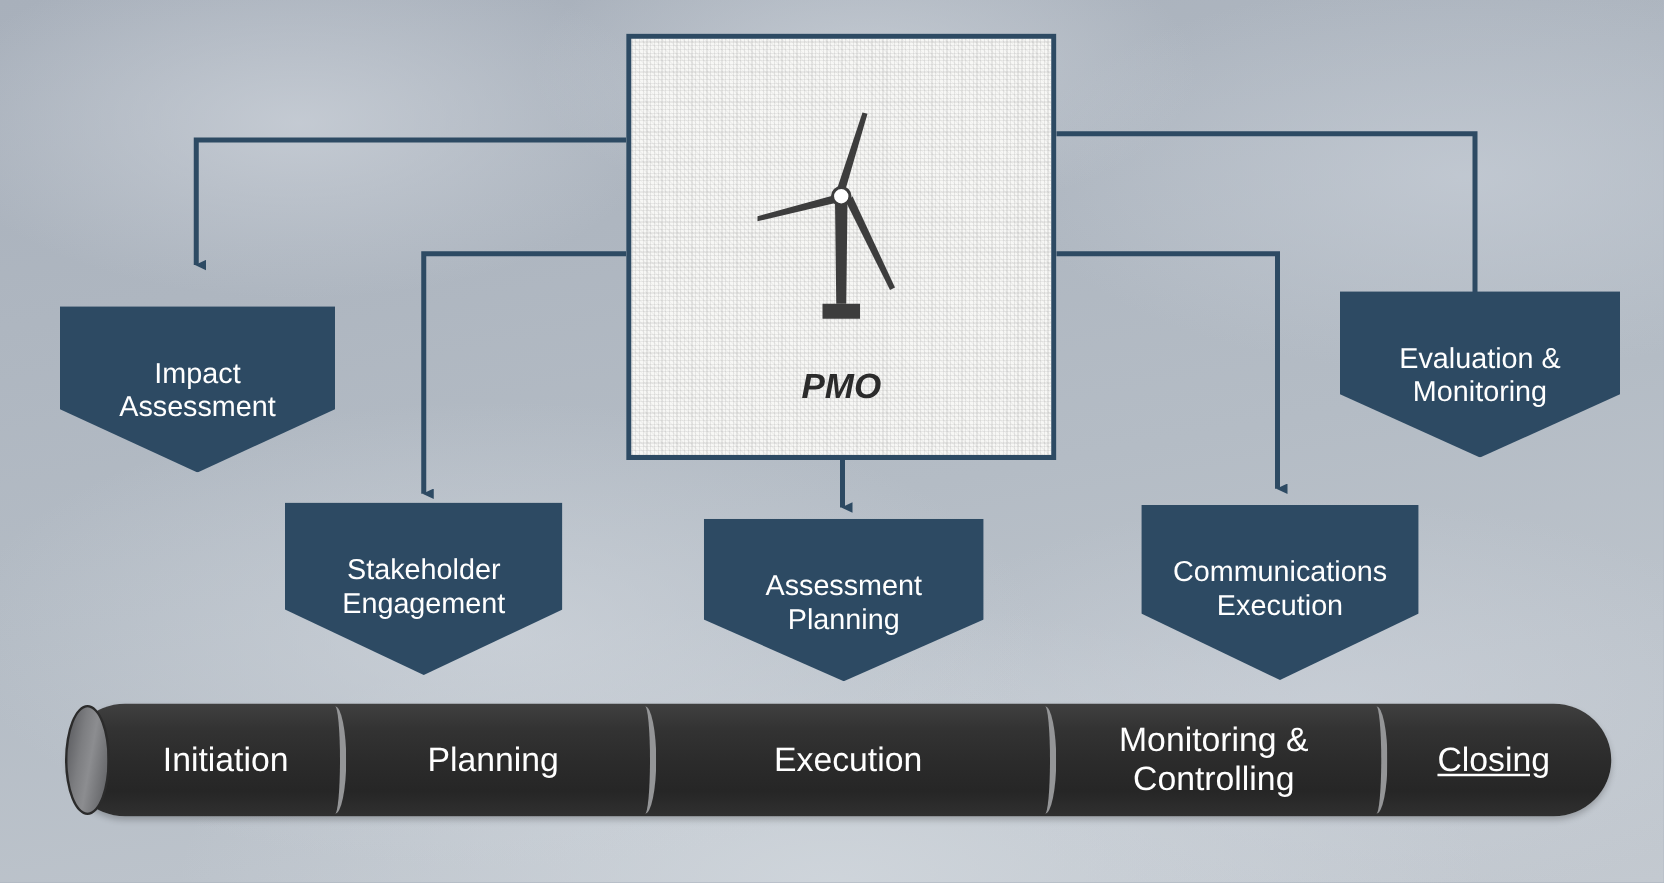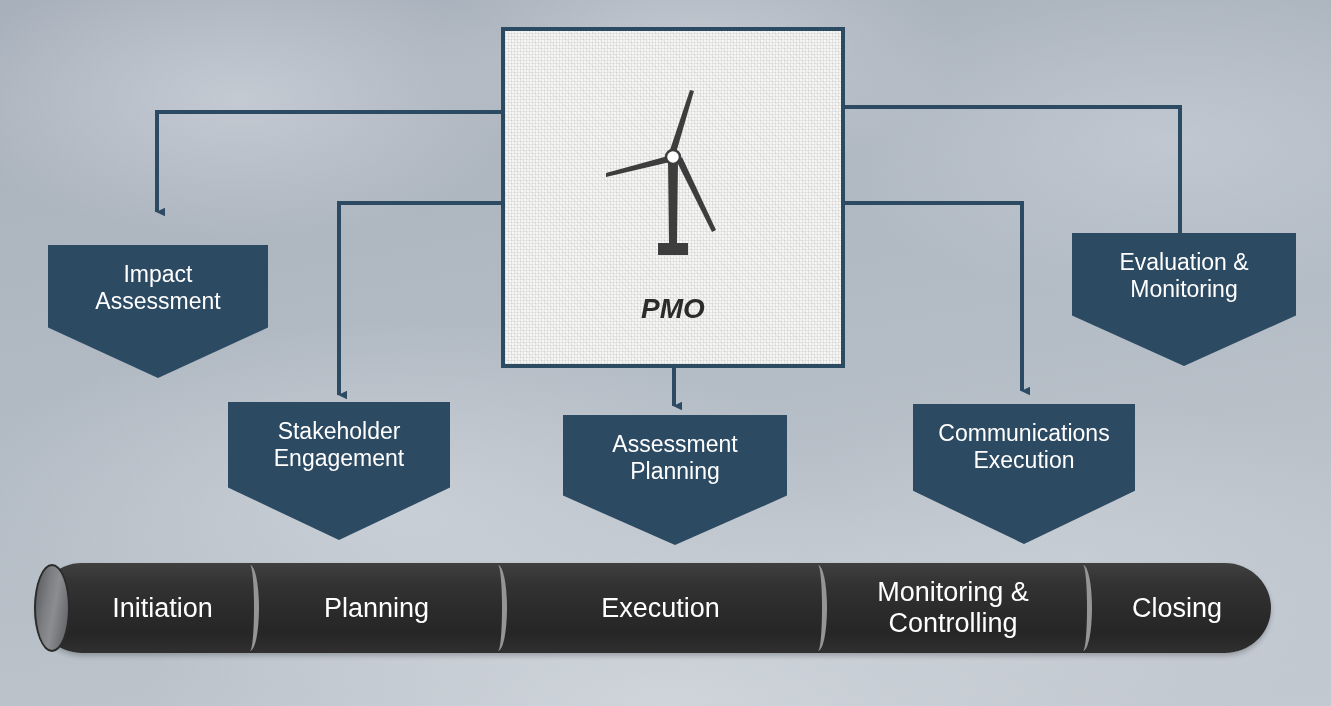--- a/index.html
+++ b/index.html
@@ -59,27 +59,27 @@
     position: absolute;
     background: #2d4a63;
     color: #ffffff;
     text-align: center;
     font-size: 23px;
     line-height: 27px;
     clip-path: polygon(0% 0%, 100% 0%, 100% 62%, 50% 100%, 0% 62%);
   }
   .callout .ctext {
     display: block;
-    padding-top: 16px;
+    padding-top: 40px;
   }
 
   
   #pipeline {
     position: absolute;
-    left: 36px; top: 563px;
+    left: 54px; top: 563px;
     width: 1235px; height: 90px;
   }
   #pipe-body {
     position: absolute; inset: 0;
     background: linear-gradient(180deg, #404040 0%, #333333 22%, #2b2b2b 52%, #262626 78%, #303030 100%);
     border-radius: 46px / 45px;
     box-shadow: 0 3px 5px rgba(0,0,0,0.22);
   }
   #pipe-cap {
     position: absolute;
@@ -206,20 +206,20 @@
       <span>
         <span>Execution</span>
       </span>
     </div>
     <div class="pipe-seg" style="left:791px; width:252px;">
       <span>
         <span>Monitoring &amp;</span><br>
         <span>Controlling</span>
       </span>
     </div>
-    <div class="pipe-seg" style="left:1056px; width:170px;">
+    <div class="pipe-seg" style="left:1056px; width:170px;text-decoration:underline;">
       <span>
         <span>Closing</span>
       </span>
     </div>
   </div>
 
 </div>
 
 </body></html>

